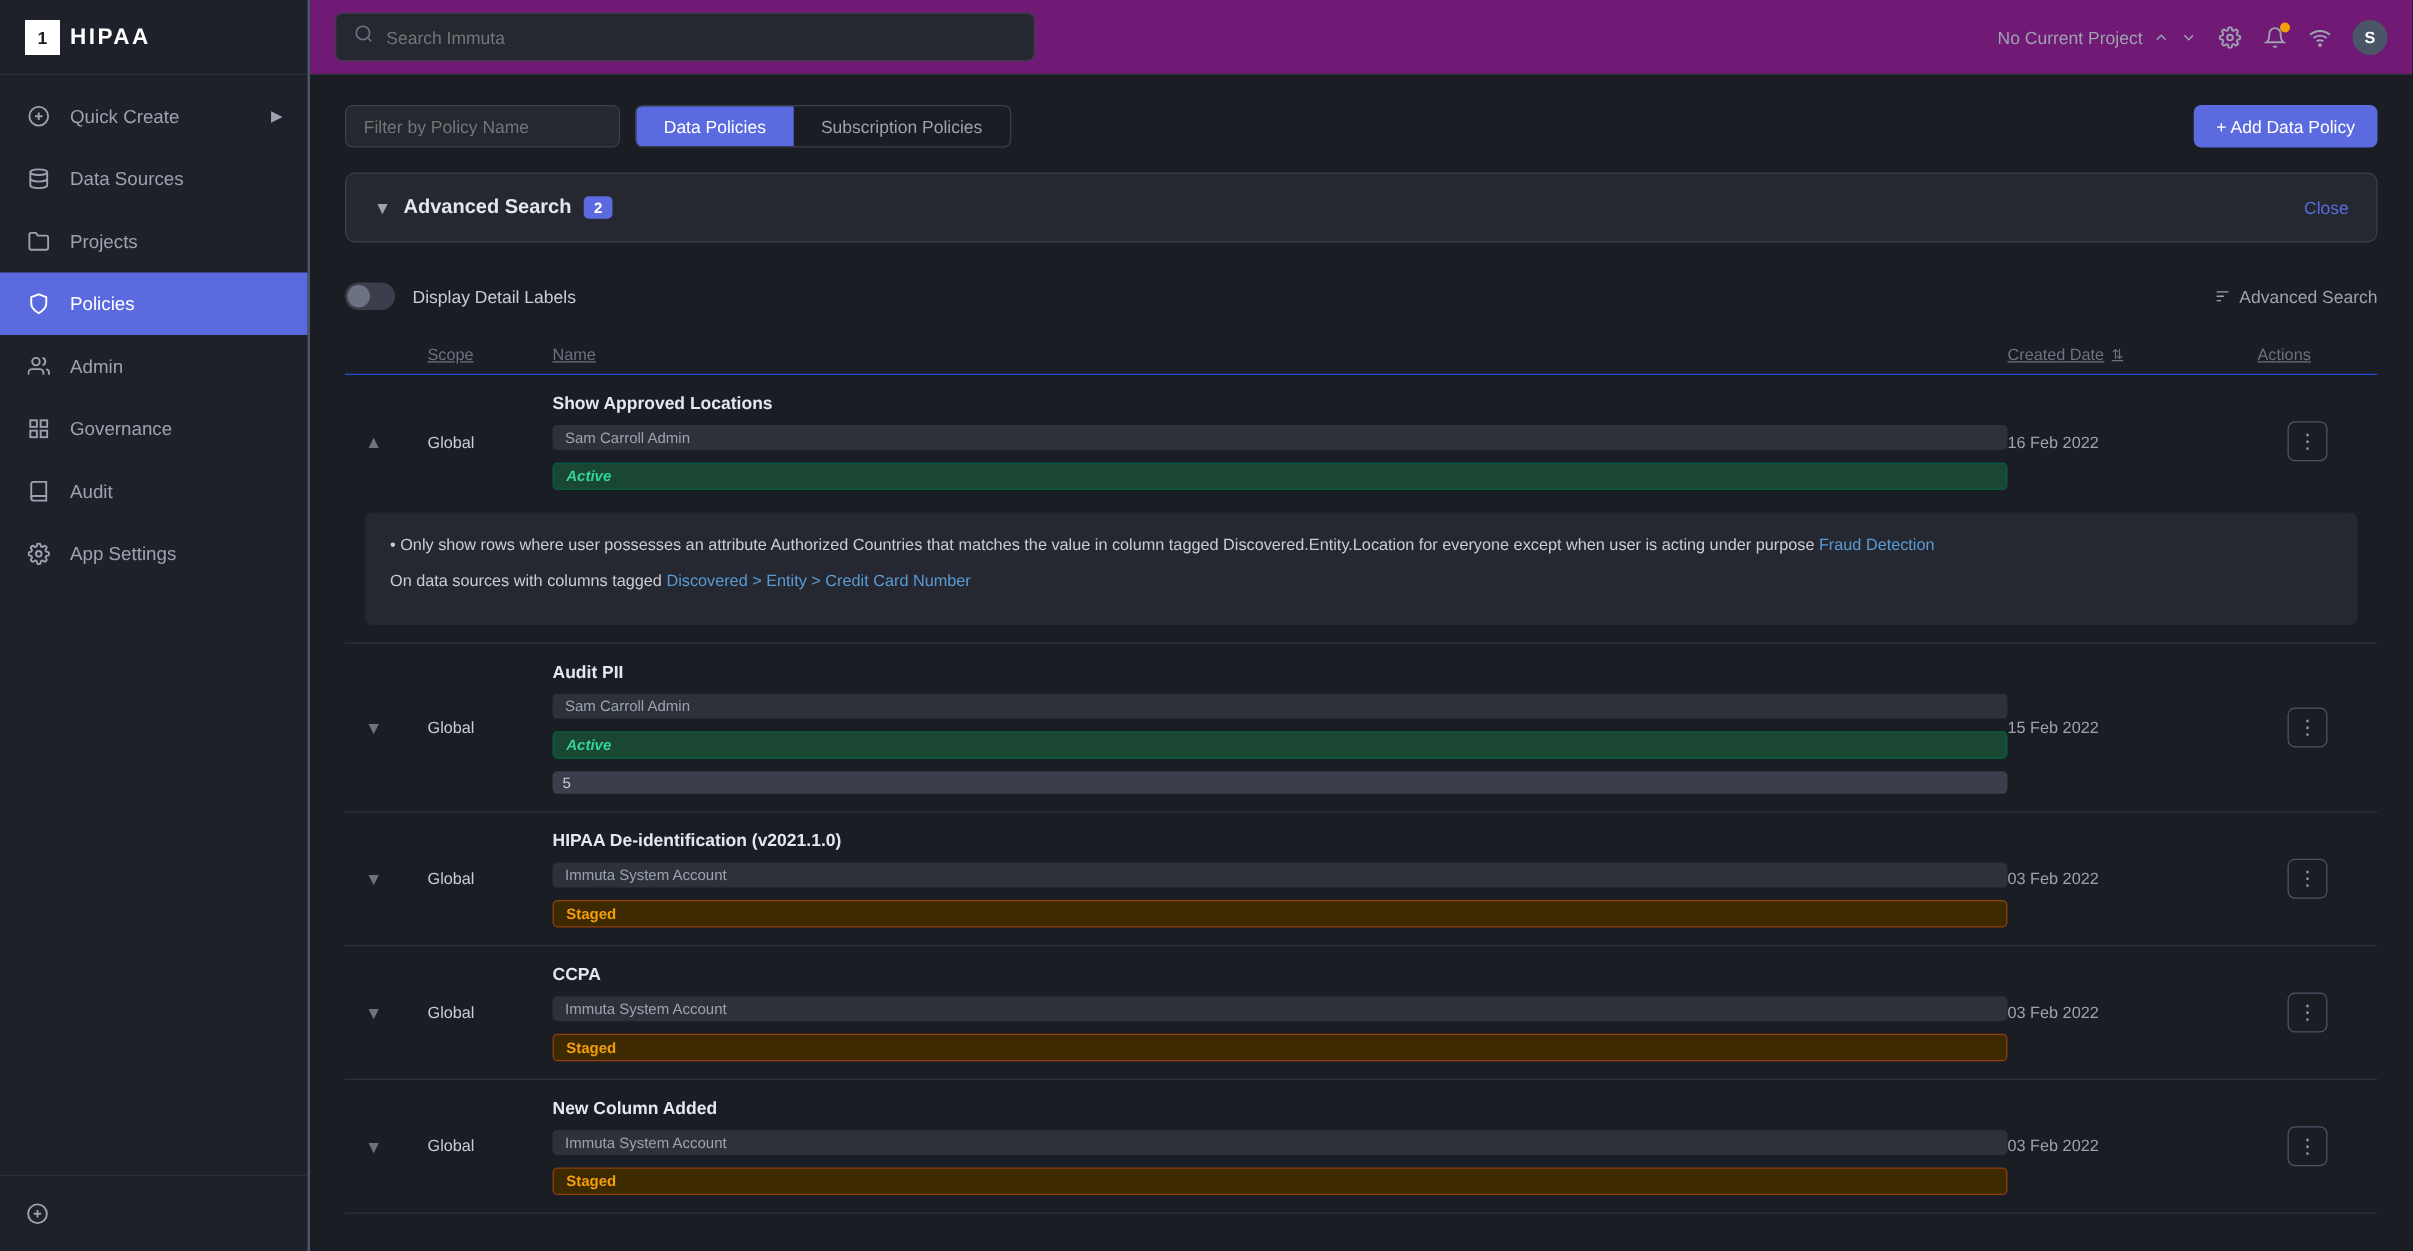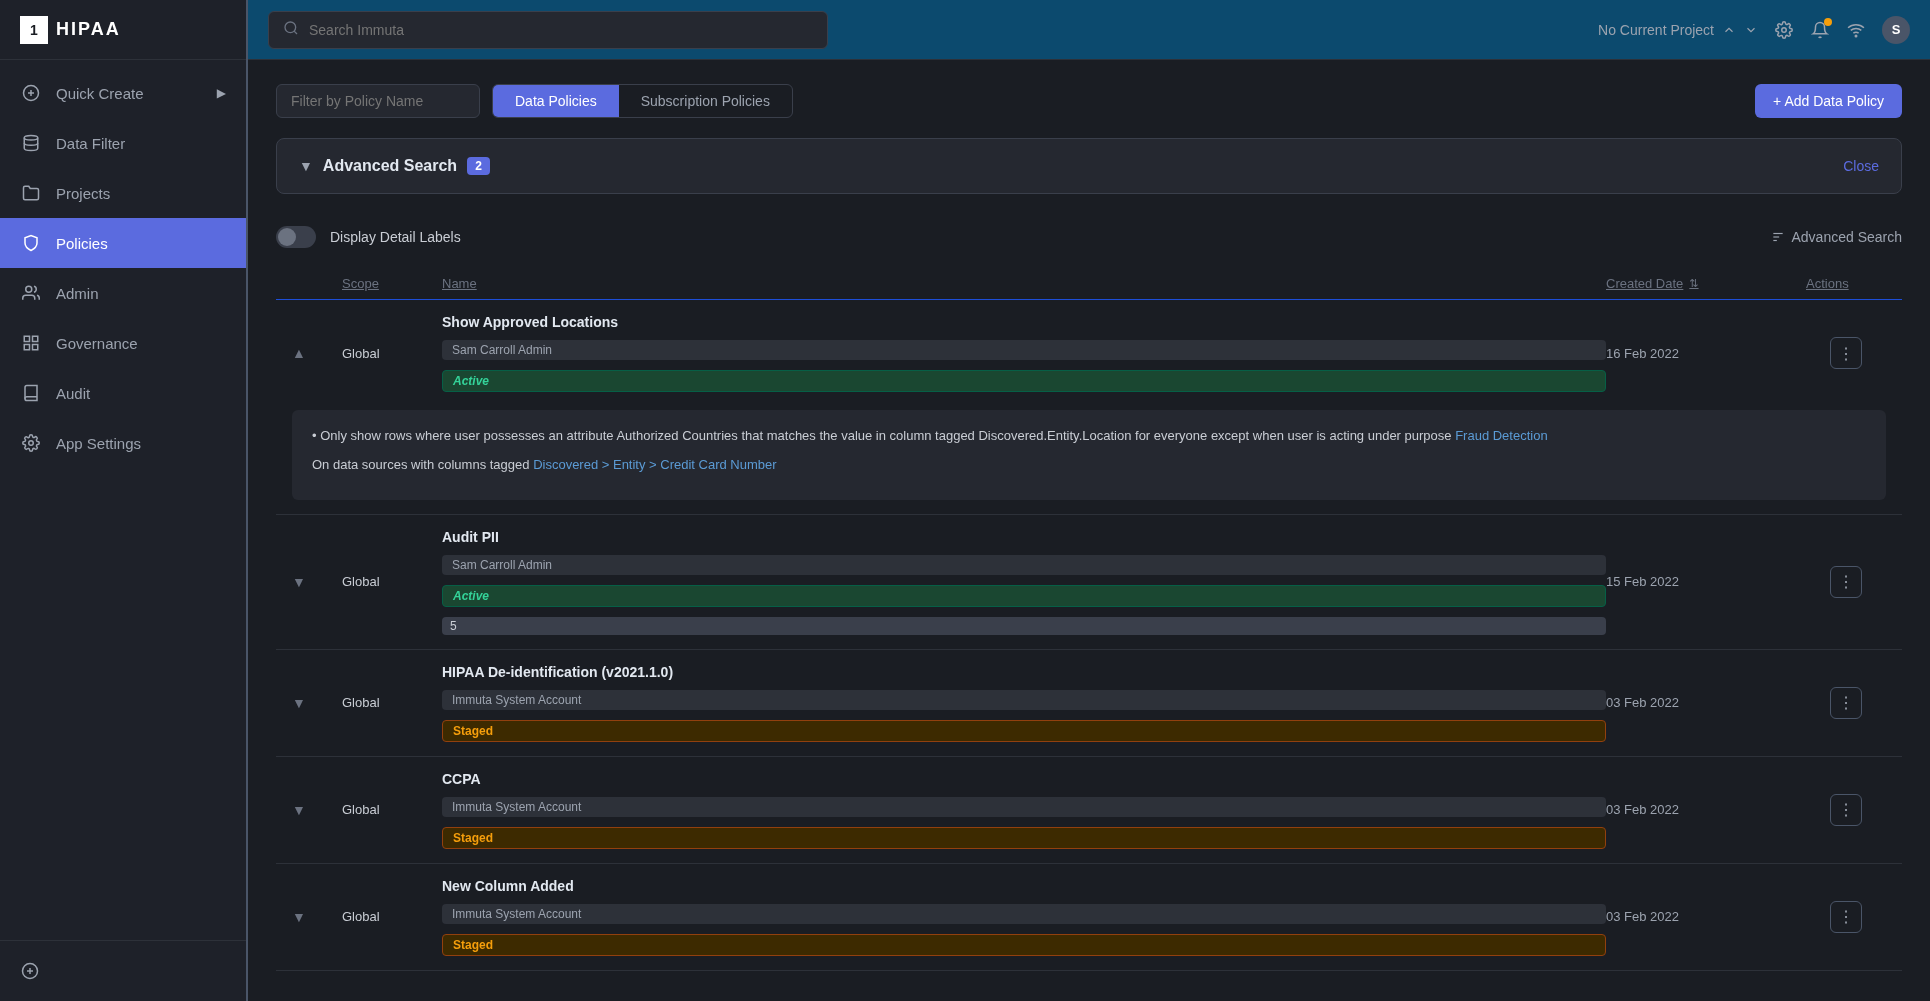--- a/index.html
+++ b/index.html
@@ -21,37 +21,37 @@
     .sidebar-item .arrow { margin-left: auto; font-size: 12px; }
 
     .sidebar-bottom { padding: 12px 20px; border-top: 1px solid #2d3139; }
     .sidebar-bottom-item { display: flex; align-items: center; padding: 8px 0; cursor: pointer; color: #9ca3af; font-size: 13px; }
     .sidebar-bottom-item .icon { width: 20px; height: 20px; margin-right: 10px; display: flex; align-items: center; justify-content: center; }
 
     
     .main { flex: 1; display: flex; flex-direction: column; background: #1a1d23; overflow: hidden; }
 
     
-    .topbar { height: 60px; background: #0c4a6e; border-bottom: 1px solid #2d3139; display: flex; align-items: center; padding: 0 20px; gap: 16px; }
+    .topbar { height: 60px; background: #701a75; border-bottom: 1px solid #2d3139; display: flex; align-items: center; padding: 0 20px; gap: 16px; }
     .search-bar { flex: 1; max-width: 560px; display: flex; align-items: center; background: #252830; border: 1px solid #3a3f4b; border-radius: 6px; padding: 8px 14px; gap: 10px; }
     .search-bar input { background: none; border: none; outline: none; color: #9ca3af; font-size: 14px; flex: 1; }
     .search-icon-svg { color: #6b7280; }
 
     .topbar-right { margin-left: auto; display: flex; align-items: center; gap: 16px; }
     .project-selector { display: flex; align-items: center; gap: 8px; color: #9ca3af; font-size: 14px; cursor: pointer; }
     .topbar-icon { width: 20px; height: 20px; color: #9ca3af; cursor: pointer; display: flex; align-items: center; justify-content: center; position: relative; }
     .notification-dot { width: 8px; height: 8px; background: #f59e0b; border-radius: 50%; position: absolute; top: -2px; right: -2px; }
     .user-avatar { width: 28px; height: 28px; background: #4a5568; border-radius: 50%; display: flex; align-items: center; justify-content: center; font-size: 13px; font-weight: 600; color: white; cursor: pointer; }
 
     
     .content { flex: 1; padding: 24px 28px; overflow-y: auto; }
 
     
     .filter-bar { display: flex; align-items: center; gap: 12px; margin-bottom: 20px; }
-    .filter-input { background: #252830; border: 1px solid #3a3f4b; border-radius: 6px; padding: 8px 14px; color: #9ca3af; font-size: 14px; width: 204px; outline: none; }
+    .filter-input { background: #252830; border: 1px solid #3a3f4b; border-radius: 6px; padding: 8px 14px; color: #9ca3af; font-size: 14px; width: 220px; outline: none; }
     .tab-group { display: flex; border: 1px solid #3a3f4b; border-radius: 6px; overflow: hidden; }
     .tab-btn { padding: 8px 22px; font-size: 14px; cursor: pointer; border: none; background: transparent; color: #9ca3af; }
     .tab-btn.active { background: #5b6bdf; color: white; }
     .add-policy-btn { margin-left: auto; background: #5b6bdf; color: white; border: none; border-radius: 6px; padding: 9px 18px; font-size: 14px; cursor: pointer; display: flex; align-items: center; gap: 8px; font-weight: 500; }
 
     
     .advanced-search-panel { background: #252830; border: 1px solid #3a3f4b; border-radius: 8px; padding: 18px 22px; margin-bottom: 18px; }
     .advanced-search-header { display: flex; align-items: center; gap: 10px; }
     .advanced-search-title { font-size: 16px; font-weight: 600; color: #e2e8f0; }
     .badge { background: #5b6bdf; color: white; border-radius: 4px; font-size: 12px; padding: 2px 8px; font-weight: 600; }
@@ -117,21 +117,21 @@
       </div>
 
       <div class="sidebar-item">
         <span class="icon">
           <svg width="18" height="18" viewBox="0 0 24 24" fill="none" stroke="currentColor" stroke-width="2">
               <ellipse cx="12" cy="5" rx="9" ry="3"></ellipse>
               <path d="M21 12c0 1.66-4 3-9 3s-9-1.34-9-3"></path>
               <path d="M3 5v14c0 1.66 4 3 9 3s9-1.34 9-3V5"></path>
             </svg>
         </span>
-        <span>Data Filter</span>
+        <span>Data Sources</span>
       </div>
 
       <div class="sidebar-item">
         <span class="icon">
           <svg width="18" height="18" viewBox="0 0 24 24" fill="none" stroke="currentColor" stroke-width="2">
               <path d="M22 19a2 2 0 0 1-2 2H4a2 2 0 0 1-2-2V5a2 2 0 0 1 2-2h5l2 3h9a2 2 0 0 1 2 2z"></path>
             </svg>
         </span>
         <span>Projects</span>
       </div>

